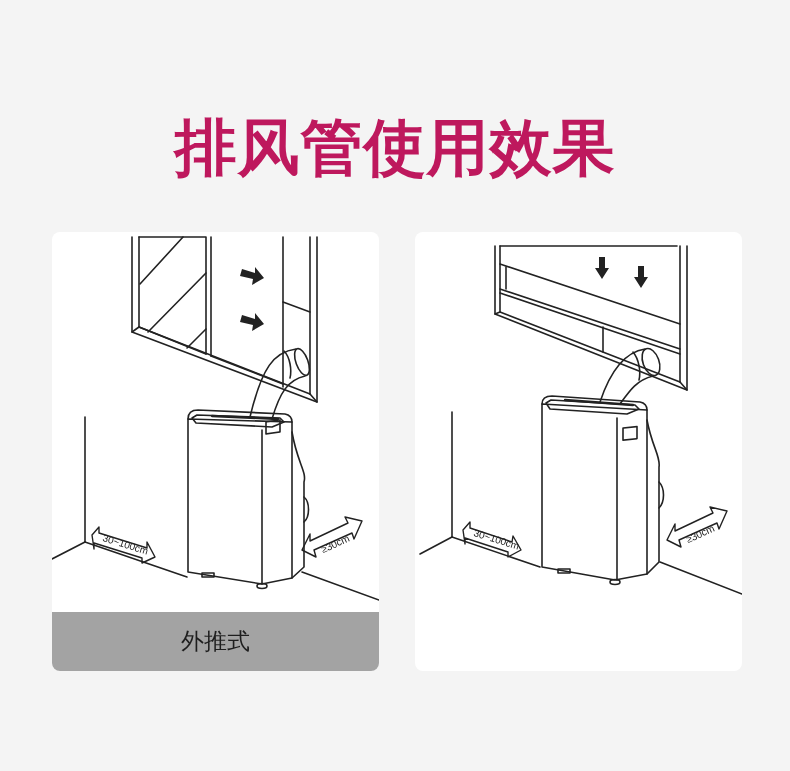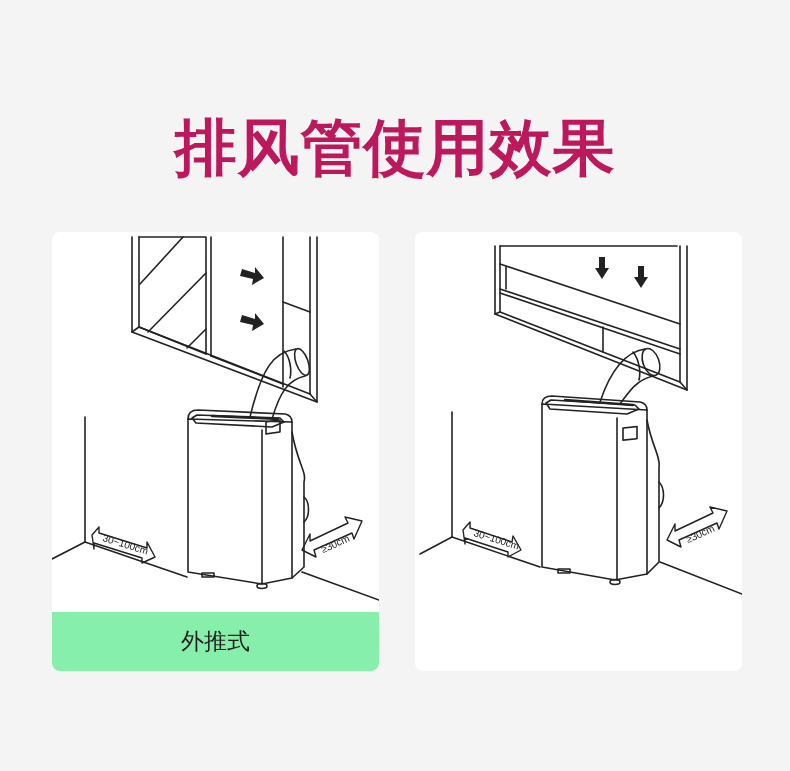--- a/index.html
+++ b/index.html
@@ -11,21 +11,21 @@
   }
   .card {
     position: absolute; top: 232px; width: 327px; height: 439px;
     background: #ffffff; border-radius: 8px; overflow: hidden;
   }
   .card.left { left: 52px; }
   .card.right { left: 415px; }
   .card svg { position: absolute; left: 0; top: 0; }
   .caption {
     position: absolute; left: 0; bottom: 0; width: 100%; height: 59px;
-    background: #86efac; display: flex; align-items: center; justify-content: center;
+    background: #a3a3a3; display: flex; align-items: center; justify-content: center;
     font-size: 23px; color: #1e1e1e; text-align: right;
   }
   .dim-label { font-family: "Liberation Sans Narrow", "Liberation Sans", sans-serif; }
 </style>
 </head>
 <body>
 
 <div class="title">排风管使用效果</div>
 
 <div class="card left">

